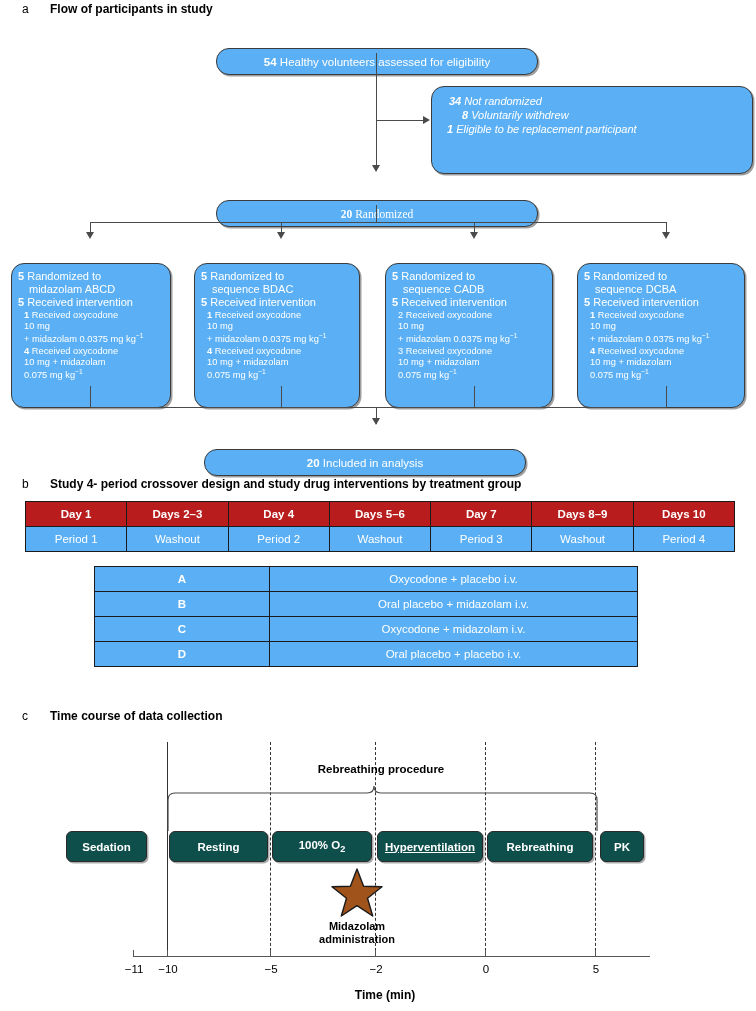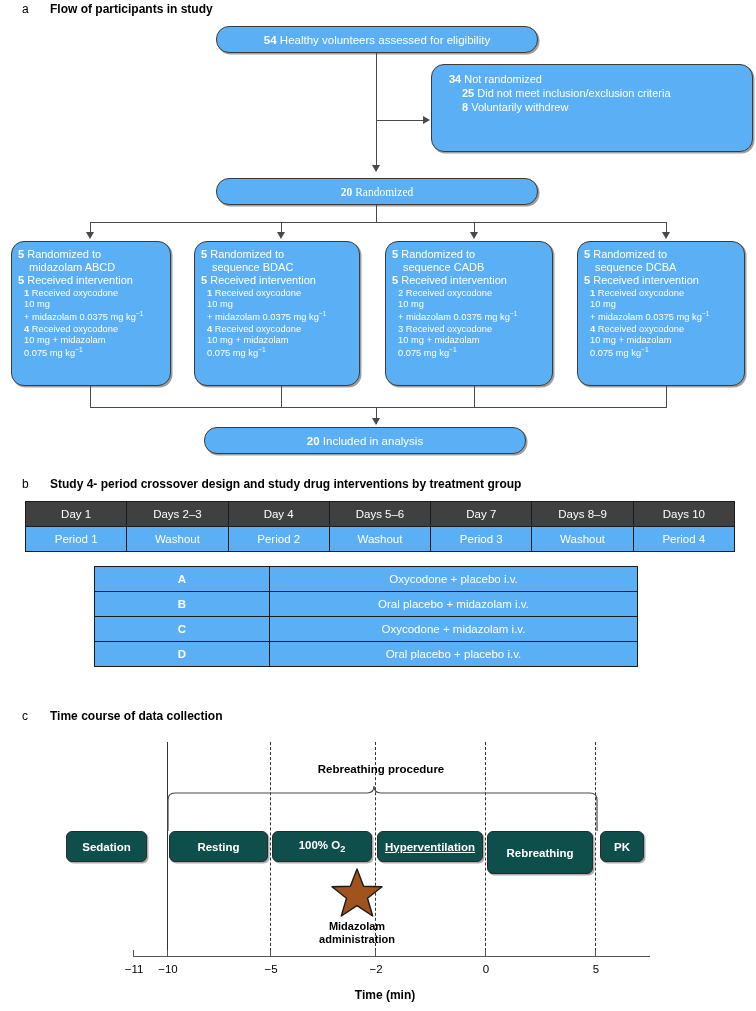--- a/index.html
+++ b/index.html
@@ -9,51 +9,51 @@
 
   .abs{position:absolute;}
 
   
   .panel-letter{position:absolute;font-size:12px;font-weight:400;color:#000;}
   .panel-title{position:absolute;font-size:12px;font-weight:bold;color:#000;white-space:nowrap;}
 
   
   .fbox{position:absolute;background:#5BB0F5;border:1.3px solid #3b3b3b;
         border-radius:13px;color:#ffffff;box-sizing:border-box;
-        box-shadow:1.5px 1.5px 0 rgba(80,80,80,.55);}
+        box-shadow:1.5px 1.5px 0 rgba(80,80,80,.55);margin-top:22px;}
   .fbox .ln{display:block;line-height:1.16;white-space:nowrap;}
   .fbox b{font-weight:bold;}
   .center-box{display:flex;align-items:center;justify-content:center;font-size:11.5px;}
   .seqbox{font-size:10.5px;padding:6px 5px 4px 6px;}
   .seqbox .hd{font-size:11px;line-height:1.2;}
   .seqbox .hd .ind{padding-left:11px;display:inline-block;}
   .seqbox .sub{font-size:9.3px;line-height:1.22;padding-left:6px;}
   .seqbox .sub .noind{padding-left:0;}
-  .nrbox{font-size:11px;padding:7px 8px 6px 8px;}
+  .nrbox{font-size:11px;padding:7px 8px 6px 8px;font-style:italic;}
   .nrbox .ln{line-height:1.28;}
   .nrbox .i1{padding-left:9px;}
   .nrbox .i2{padding-left:19px;}
   .nrbox .i3{padding-left:22px;}
   .nrbox .i4{padding-left:7px;}
   sup.u{font-size:.72em;vertical-align:super;}
 
   
   .ln-h,.ln-v{position:absolute;background:#4a4a4a;}
   .ln-h{height:1.3px;}
   .ln-v{width:1.3px;}
   .arrow-d{position:absolute;width:0;height:0;border-left:4.5px solid transparent;
            border-right:4.5px solid transparent;border-top:7px solid #4a4a4a;}
   .arrow-r{position:absolute;width:0;height:0;border-top:4.5px solid transparent;
            border-bottom:4.5px solid transparent;border-left:7px solid #4a4a4a;}
 
   
   .tbl{position:absolute;border-collapse:collapse;table-layout:fixed;}
   .tbl td{border:1.3px solid #1b1b1b;text-align:center;color:#fff;
           font-size:11.5px;padding:0;height:24px;}
-  .tbl td.hdr{background:#404040;font-weight:normal;}
+  .tbl td.hdr{background:#b91c1c;font-weight:bold;}
   .tbl td.body{background:#5BB0F5;font-weight:normal;margin-left:8px;}
   .tbl td.bodyb{background:#5BB0F5;font-weight:bold;}
 
   
   .tealbox{position:absolute;background:#0E4F4B;border:1.3px solid #2a2a2a;
            border-radius:6px;color:#fff;font-size:11.5px;font-weight:bold;
            display:flex;align-items:center;justify-content:center;
            box-sizing:border-box;box-shadow:1.5px 1.5px 0 rgba(90,90,90,.5);}
   .dashv{position:absolute;width:0;border-left:1.4px dashed #333;}
   .solidv{position:absolute;width:1.2px;background:#333;}
@@ -80,22 +80,22 @@
 </div>
 
 <div class="ln-v" style="left:376px;top:53px;height:118px;"></div>
 <div class="arrow-d" style="left:371.5px;top:165px;"></div>
 
 <div class="ln-h" style="left:376px;top:120px;width:48px;"></div>
 <div class="arrow-r" style="left:423px;top:116px;"></div>
 
 <div class="fbox nrbox" style="left:431px;top:64px;width:322px;height:88px;">
   <span class="ln i1"><b>34</b><span> Not randomized</span></span>
-  <span class="ln i3"><b>25</b><span> Did not meet inclusion/exclusion criteria</span></span>
   <span class="ln i3"><b>8</b><span> Voluntarily withdrew</span></span>
+  <span class="ln i4"><b>1</b><span> Eligible to be replacement participant</span></span>
 </div>
 
 <div class="fbox center-box" style="left:216px;top:178px;width:322px;height:27px;font-family:Liberation Serif, serif;">
   <span><b>20</b><span> Randomized</span></span>
 </div>
 
 <div class="ln-v" style="left:376px;top:205px;height:18px;"></div>
 <div class="ln-h" style="left:90px;top:222px;width:577px;"></div>
 <div class="ln-v" style="left:90px;top:222px;height:15px;"></div>
 <div class="ln-v" style="left:281px;top:222px;height:15px;"></div>
@@ -236,21 +236,21 @@
 </div>
 <div class="tealbox" style="left:169px;top:831px;width:99px;height:31px;">
   <span>Resting</span>
 </div>
 <div class="tealbox" style="left:272px;top:831px;width:100px;height:31px;">
   <span><span>100% O</span><sub style="font-size:.8em;">2</sub></span>
 </div>
 <div class="tealbox" style="left:377px;top:831px;width:106px;height:31px;text-decoration:underline;">
   <span>Hyperventilation</span>
 </div>
-<div class="tealbox" style="left:487px;top:831px;width:106px;height:43px;">
+<div class="tealbox" style="left:487px;top:831px;width:106px;height:31px;">
   <span>Rebreathing</span>
 </div>
 <div class="tealbox" style="left:600px;top:831px;width:44px;height:31px;">
   <span>PK</span>
 </div>
 
 <svg class="abs" style="left:330px;top:866px;" width="54" height="52">
   <polygon points="27,3 33.6,20.2 52,20.8 37.5,32.3 42.7,50 27,39.6 11.3,50 16.5,32.3 2,20.8 20.4,20.2" fill="#A0541B" stroke="#1a1a1a" stroke-width="1.4" stroke-linejoin="round"></polygon>
 </svg>
 <div class="star-lbl" style="left:357px;top:920px;width:160px;">

